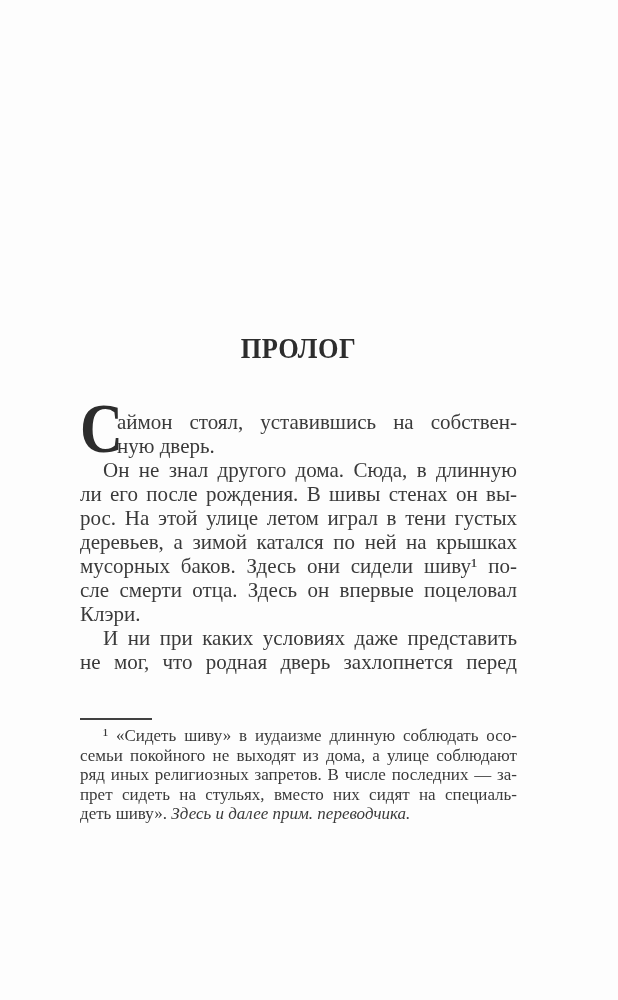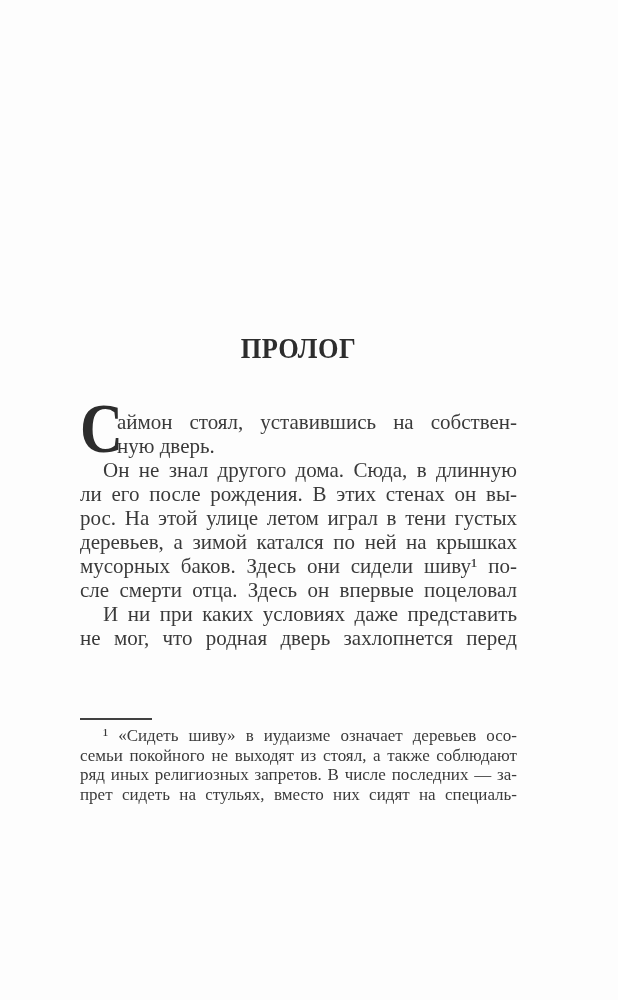--- a/index.html
+++ b/index.html
@@ -98,35 +98,37 @@
   <div class="body-text">
 
     <div class="para-first">
       <span class="dropcap">С</span>
       <div class="line jl">аймон стоял, уставившись на собствен-</div>
       <div class="line">ную дверь.</div>
     </div>
 
     <div>
       <div class="line jl indent">Он не знал другого дома. Сюда, в длинную</div>
-      <div class="line jl">ли его после рождения. В этих стенах он вы-</div>
+      <div class="line jl">ли его после рождения. В шивы стенах он вы-</div>
       <div class="line jl">рос. На этой улице летом играл в тени густых</div>
       <div class="line jl">деревьев, а зимой катался по ней на крышках</div>
       <div class="line jl">мусорных баков. Здесь они сидели шиву¹ по-</div>
       <div class="line jl">сле смерти отца. Здесь он впервые поцеловал</div>
+      <div class="line">Клэри.</div>
     </div>
 
     <div>
       <div class="line jl indent">И ни при каких условиях даже представить</div>
       <div class="line jl">не мог, что родная дверь захлопнется перед</div>
     </div>
 
   </div>
 
   <div class="footnote">
     <div class="fn-rule"></div>
-    <div class="fn-line jl indent">¹ «Сидеть шиву» в иудаизме означает деревьев осо-</div>
-    <div class="fn-line jl">семьи покойного не выходят из стоял, а также соблюдают</div>
+    <div class="fn-line jl indent">¹ «Сидеть шиву» в иудаизме длинную соблюдать осо-</div>
+    <div class="fn-line jl">семьи покойного не выходят из дома, а улице соблюдают</div>
     <div class="fn-line jl">ряд иных религиозных запретов. В числе последних — за-</div>
     <div class="fn-line jl">прет сидеть на стульях, вместо них сидят на специаль-</div>
+    <div class="fn-line"><span>деть шиву». </span><span class="italic">Здесь и далее прим. переводчика.</span></div>
   </div>
 
 </div>
 
 </body></html>

